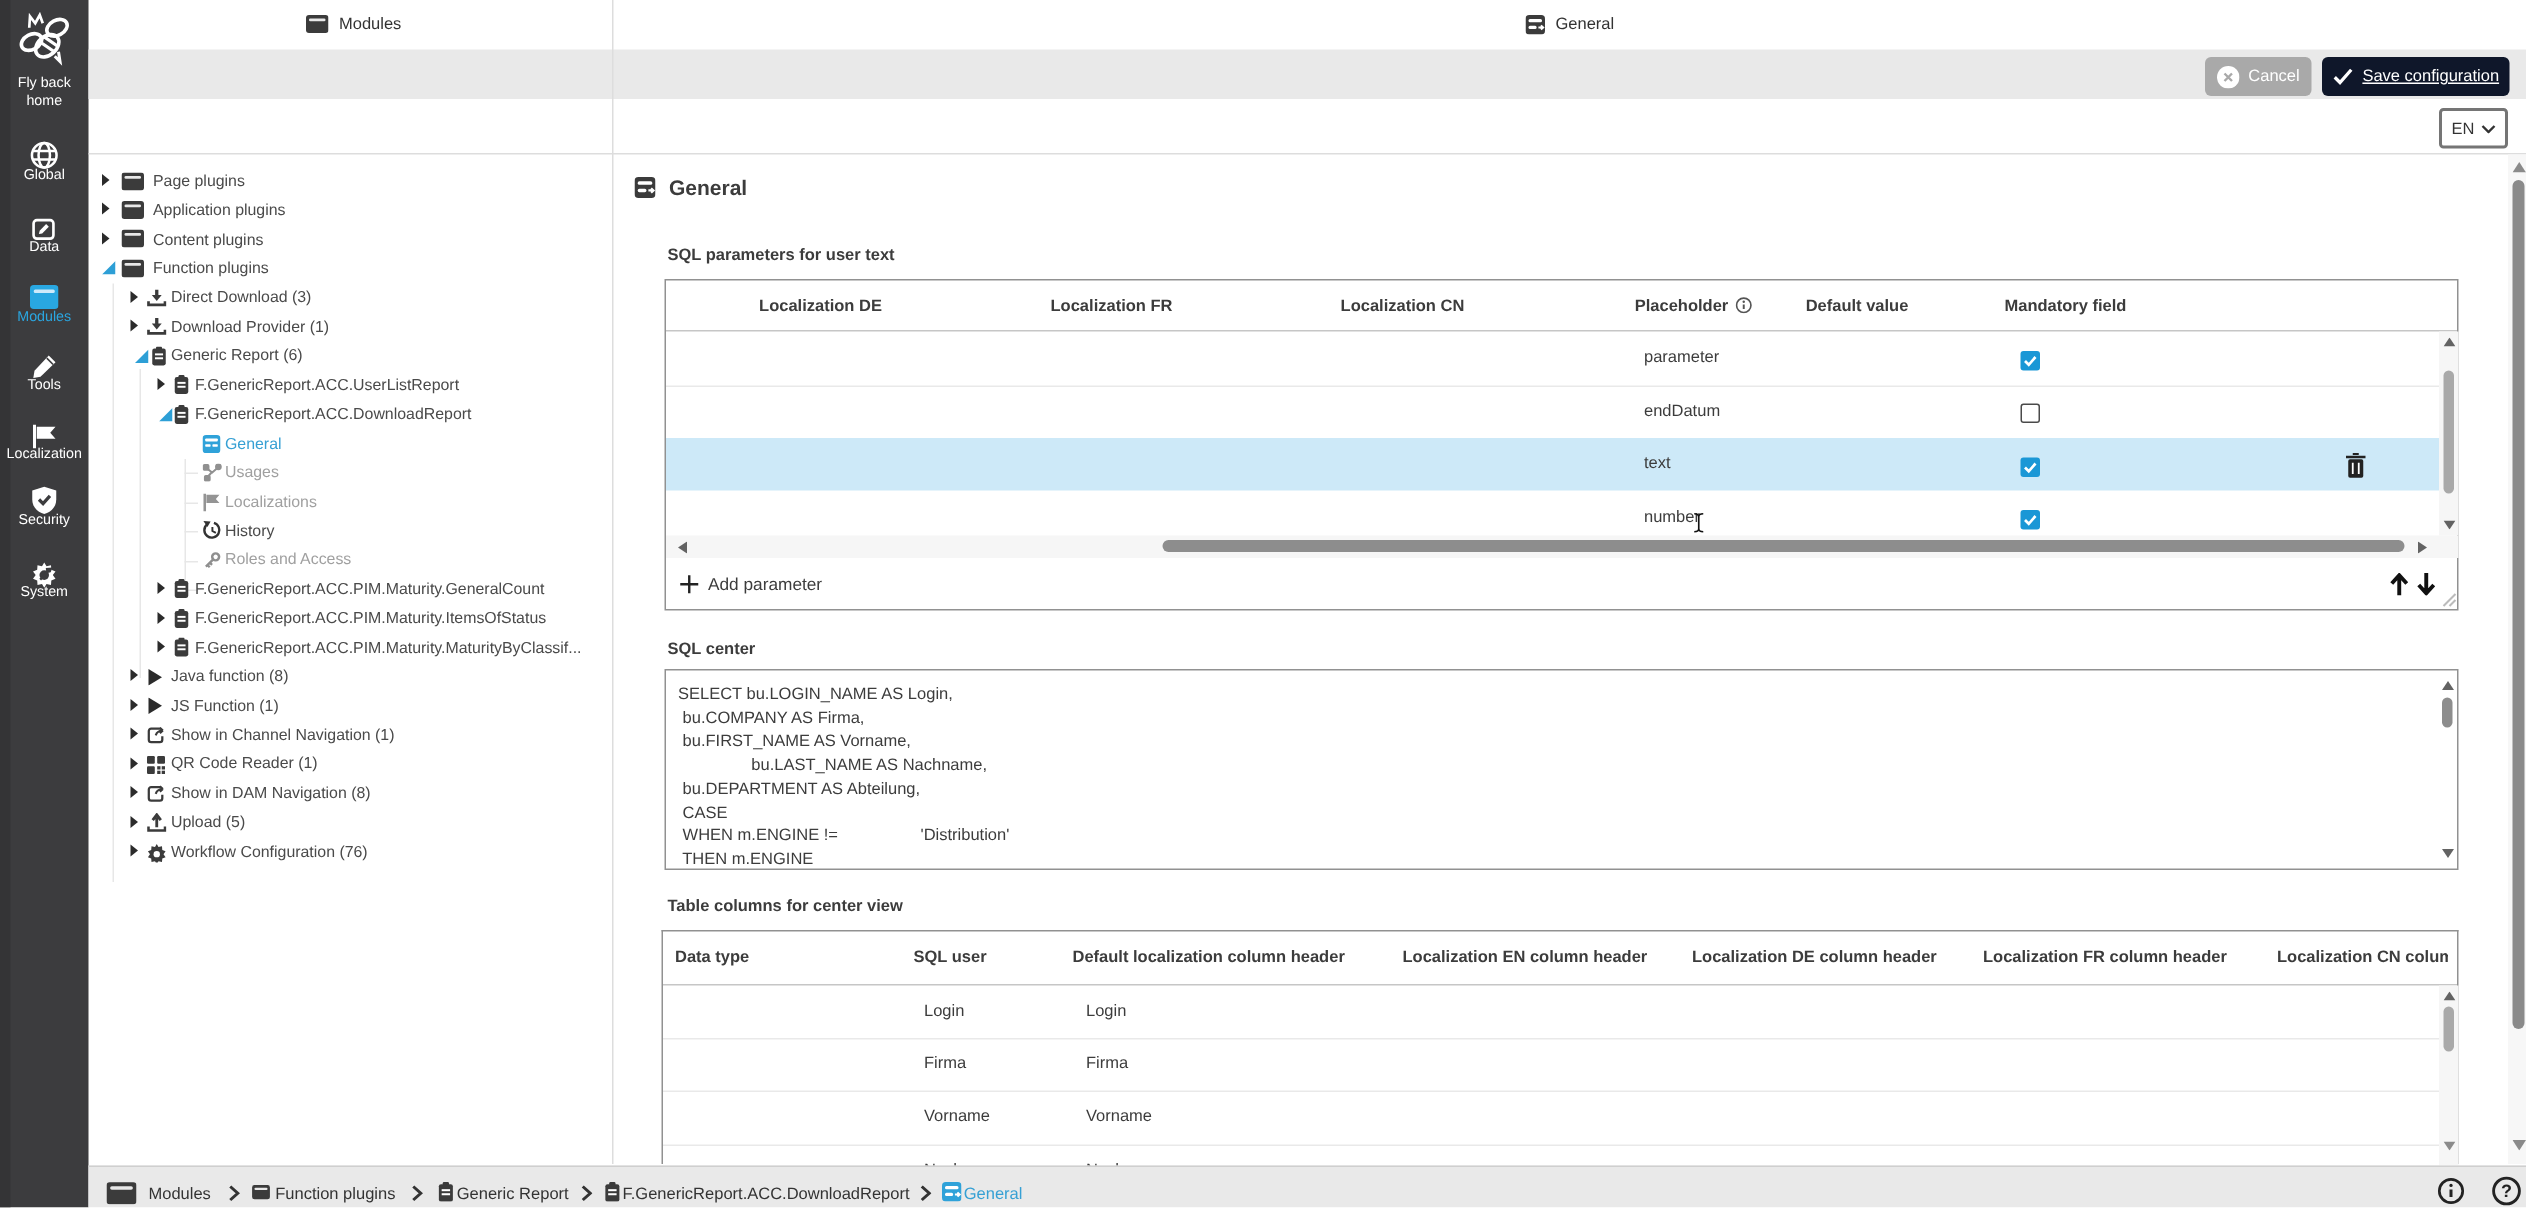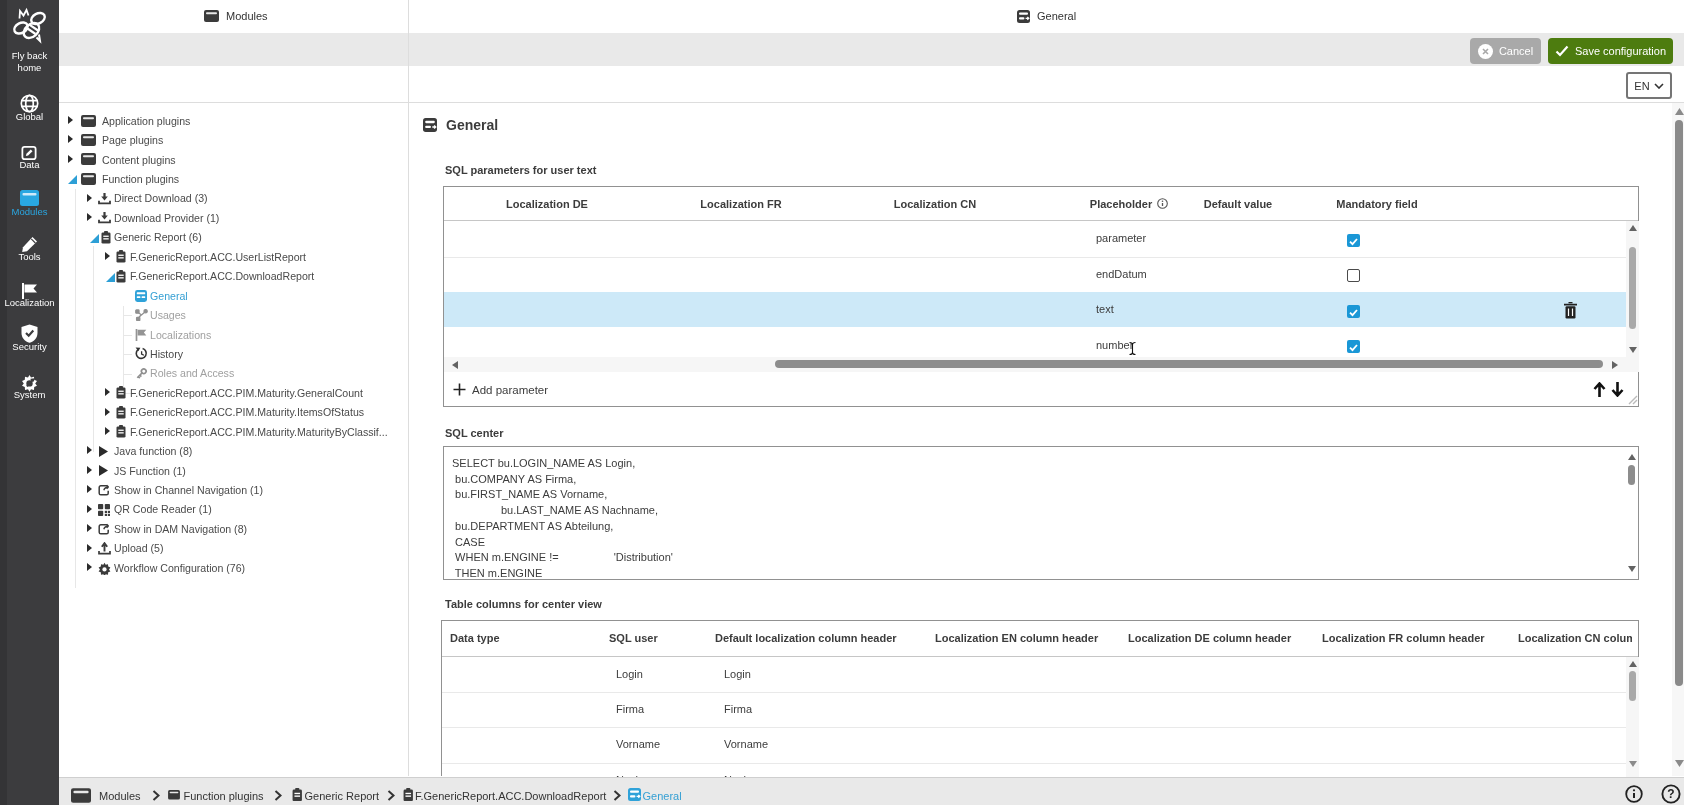--- a/index.html
+++ b/index.html
@@ -13,21 +13,21 @@
   .navlab { position:absolute; width:59px; text-align:center; color:#fff; font-size:9.5px; }
   .navlab.blue { color:#2aa7e2; }
   
   #graybar { position:absolute; left:59px; top:33px; width:1625px; height:33px; background:#e9e9e9; }
   #divider { position:absolute; left:408px; top:0; width:1px; height:776px; background:#ddd; }
   #hline103 { position:absolute; left:59px; top:102px; width:1625px; height:1px; background:#ddd; }
   .ttl { position:absolute; top:8px; height:16px; font-size:11px; color:#333; display:flex; align-items:center; gap:7px; }
   .btn { position:absolute; top:38px; height:26px; border-radius:4px; color:#fff; font-size:11px;
          display:flex; align-items:center; justify-content:center; gap:6px; }
   #btn-cancel { left:1470px; width:71px; background:#a9a9a9; }
-  #btn-save { left:1548px; width:125px; background:#4d7c0f; }
+  #btn-save { left:1548px; width:125px; background:#0f172a;text-decoration:underline; }
   #endrop { position:absolute; left:1626px; top:72px; width:46px; height:27px; border:2px solid #757575;
      border-radius:3px; display:flex; align-items:center; justify-content:center; gap:4px;
      font-size:11px; color:#333; background:#fff; }
   
   #tree { position:absolute; left:59px; top:111px; width:349px; }
   .trow { position:relative; height:19.45px; display:flex; align-items:center; font-size:10.6px; color:#4a4a4a; white-space:nowrap; }
   .trow .exp { position:absolute; }
   .trow .ticon { position:absolute; }
   .trow .tlabel { position:absolute; top:50%; transform:translateY(-50%); }
   .tgray { color:#a0a0a0; }
@@ -153,29 +153,29 @@
   <div class="abs" style="left:63.5px;top:223.8px;width:9px;height:1px;background:#e7e7e7"></div>
   <div class="abs" style="left:63.5px;top:243.2px;width:9px;height:1px;background:#e7e7e7"></div>
   <div class="abs" style="left:63.5px;top:262.6px;width:9px;height:1px;background:#e7e7e7"></div>
   <div class="abs" style="left:63.5px;top:282.1px;width:9px;height:1px;background:#e7e7e7"></div>
   <div class="trow">
         <span class="exp exp-c" style="left:9px;top:5px"></span>
         <span class="ticon" style="left:22px;top:3.5px"><svg width="15" height="12" viewBox="0 0 15 12">
             <rect width="15" height="12" rx="2" fill="#3b3b3b"></rect>
             <rect x="2" y="2.3" width="11" height="1.9" rx=".9" fill="#e8e8e8"></rect>
           </svg></span>
-        <span class="tlabel" style="left:43px">Application plugins</span>
+        <span class="tlabel" style="left:43px">Page plugins</span>
       </div>
   <div class="trow">
         <span class="exp exp-c" style="left:9px;top:5px"></span>
         <span class="ticon" style="left:22px;top:3.5px"><svg width="15" height="12" viewBox="0 0 15 12">
             <rect width="15" height="12" rx="2" fill="#3b3b3b"></rect>
             <rect x="2" y="2.3" width="11" height="1.9" rx=".9" fill="#e8e8e8"></rect>
           </svg></span>
-        <span class="tlabel" style="left:43px">Page plugins</span>
+        <span class="tlabel" style="left:43px">Application plugins</span>
       </div>
   <div class="trow">
         <span class="exp exp-c" style="left:9px;top:5px"></span>
         <span class="ticon" style="left:22px;top:3.5px"><svg width="15" height="12" viewBox="0 0 15 12">
             <rect width="15" height="12" rx="2" fill="#3b3b3b"></rect>
             <rect x="2" y="2.3" width="11" height="1.9" rx=".9" fill="#e8e8e8"></rect>
           </svg></span>
         <span class="tlabel" style="left:43px">Content plugins</span>
       </div>
   <div class="trow">

